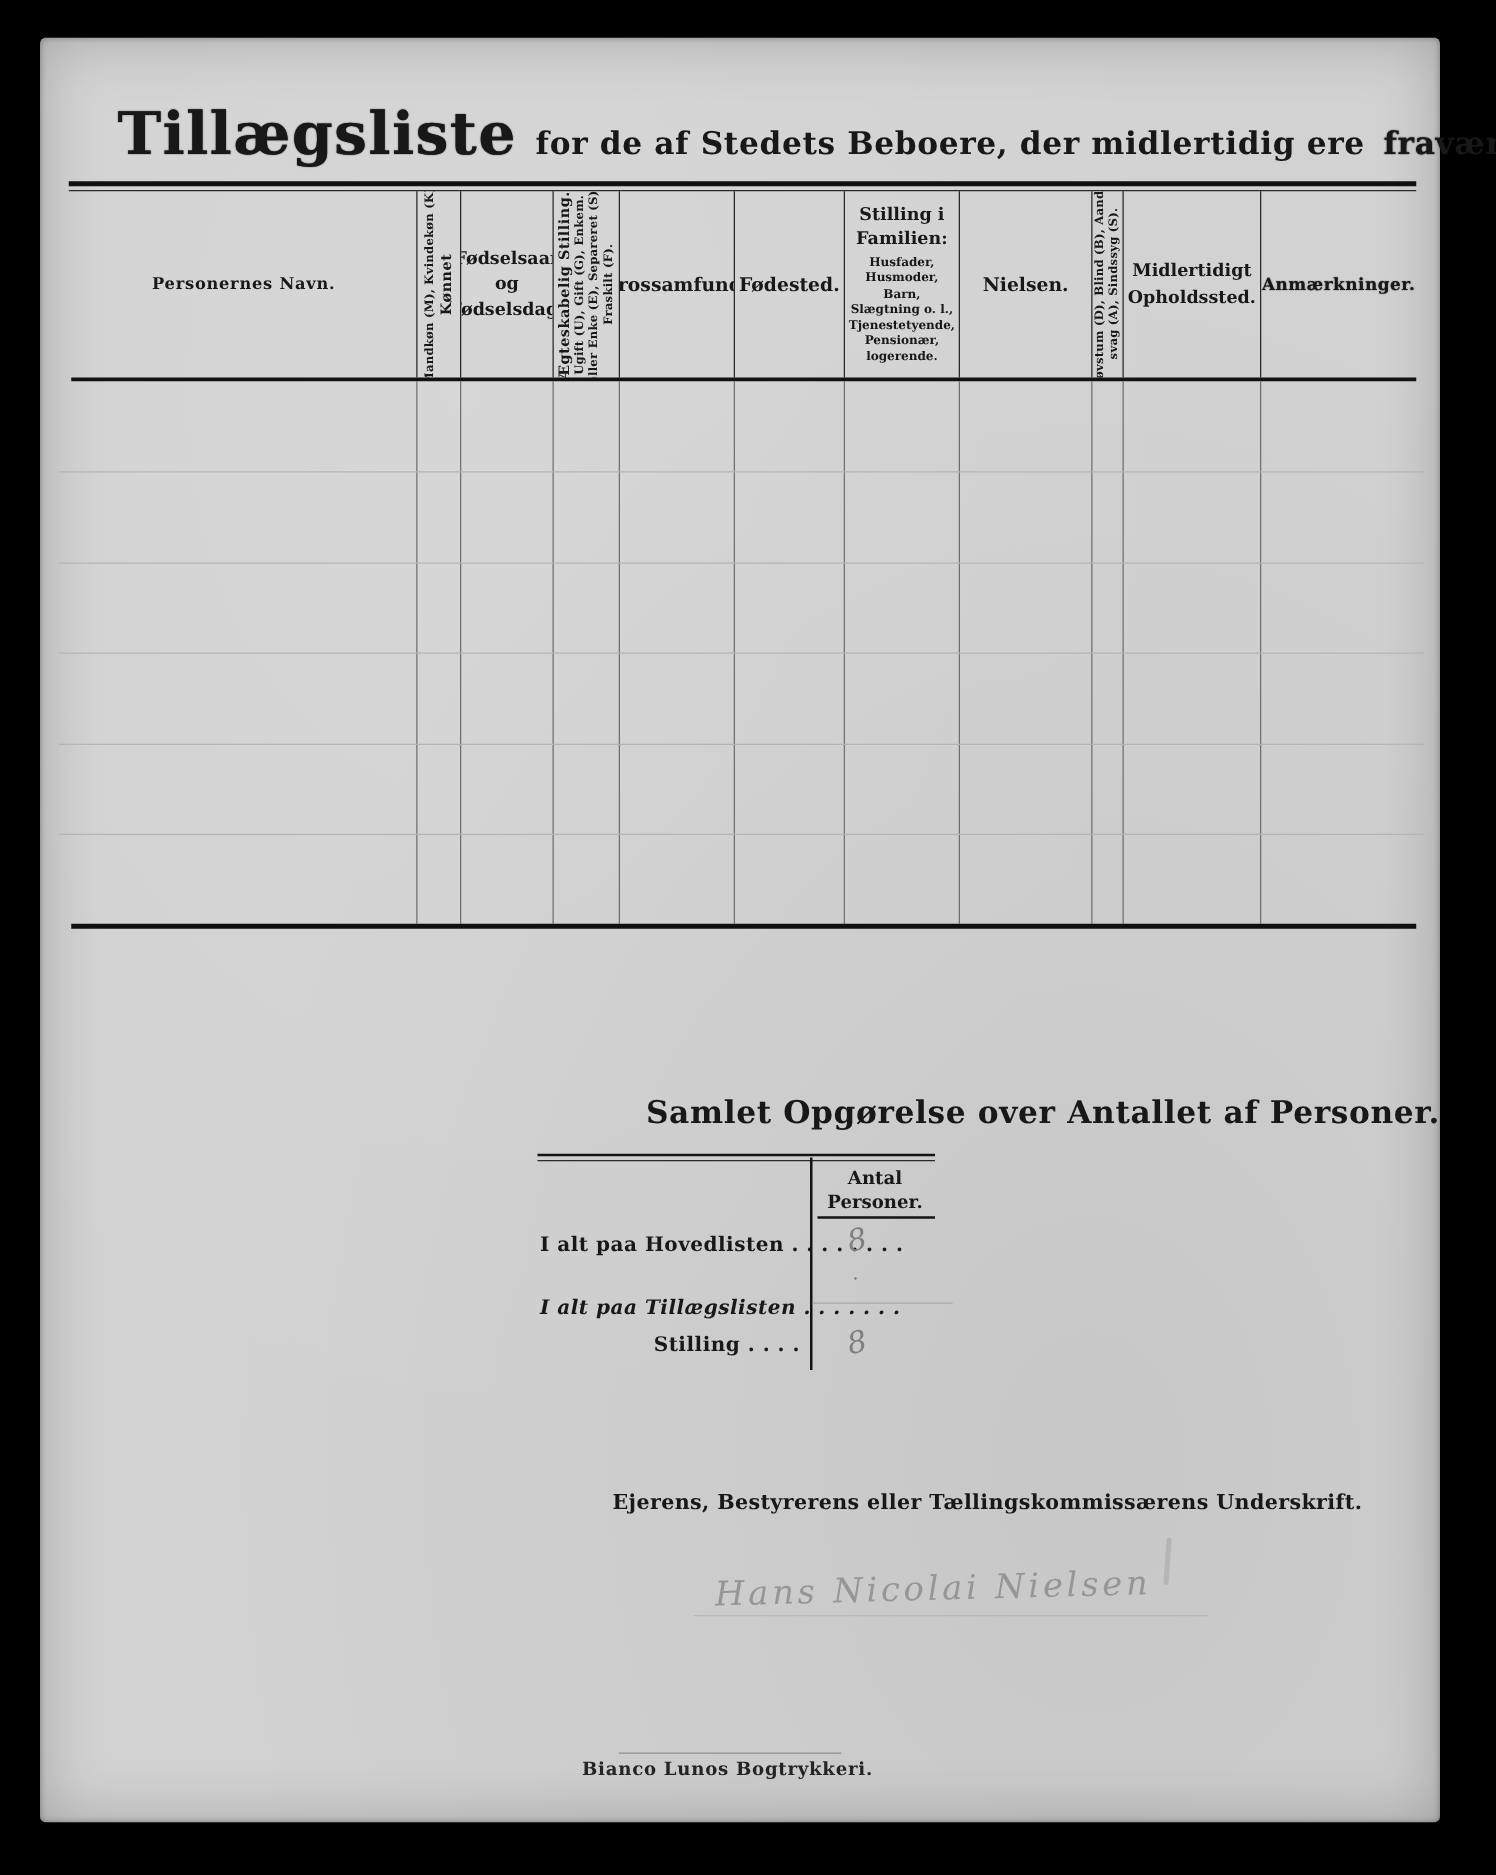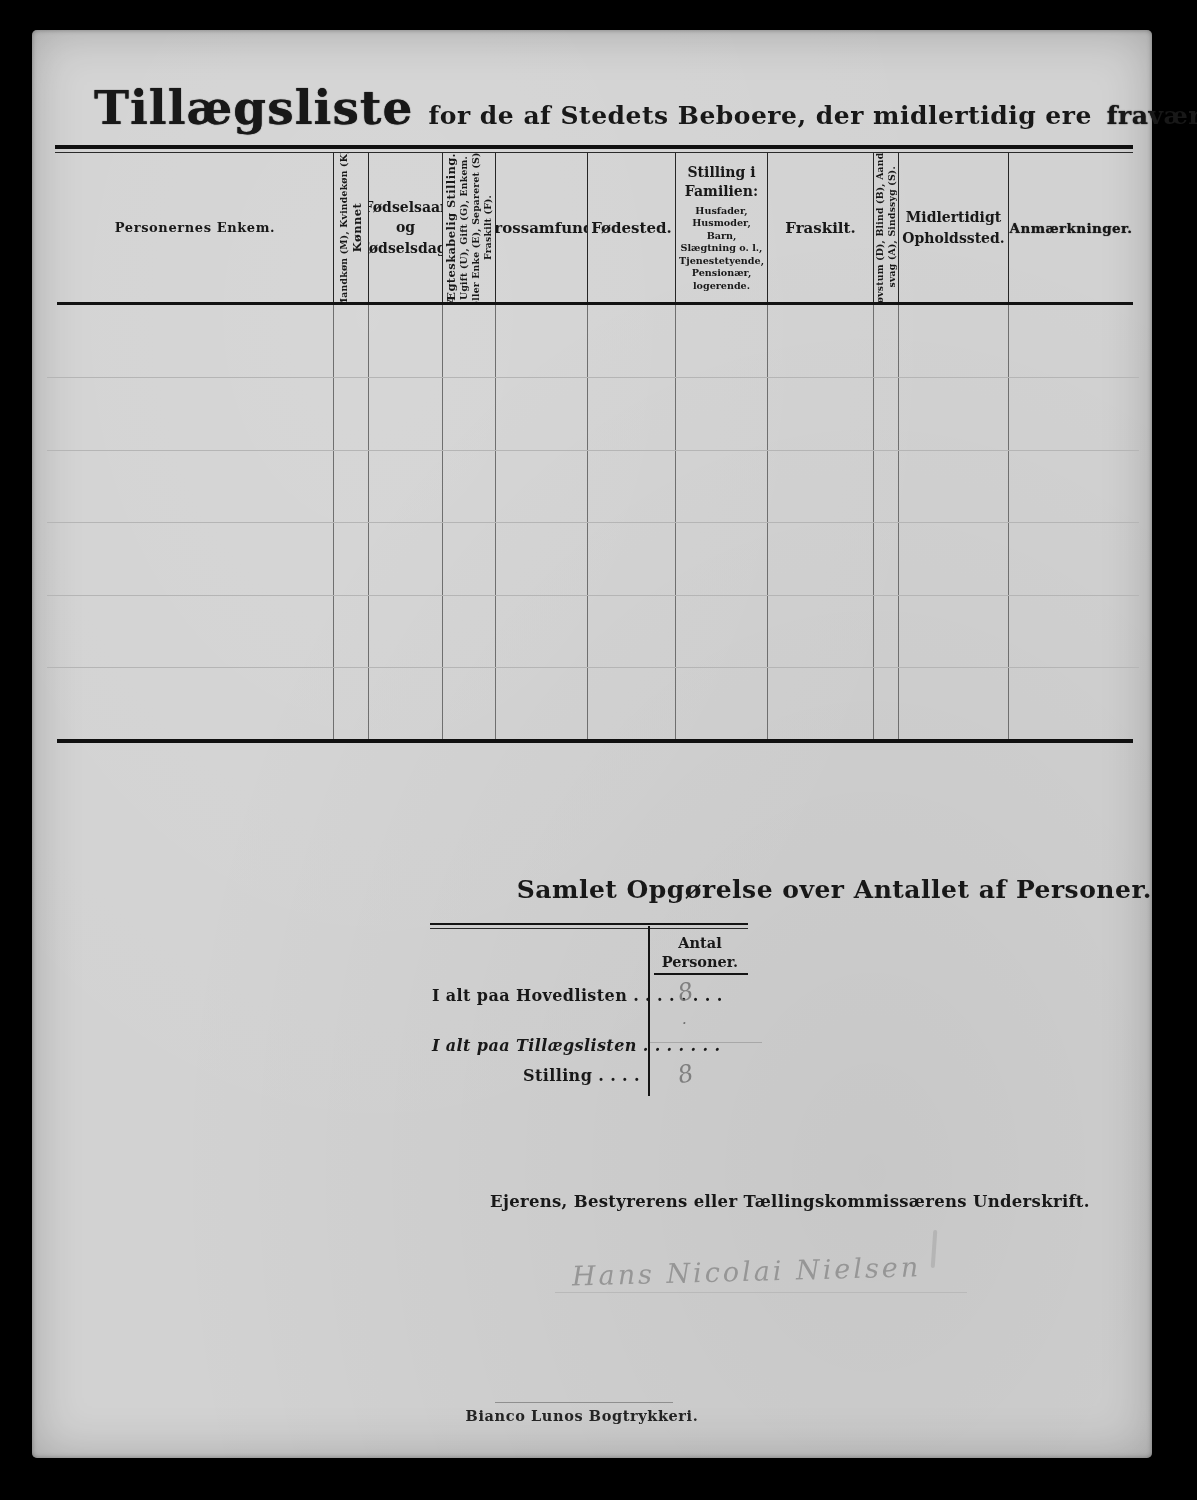--- a/index.html
+++ b/index.html
@@ -90,21 +90,21 @@
   <div class="title-row">
     <span class="title-main">Tillægsliste</span>
     <span class="title-rest">for de af Stedets Beboere, der midlertidig ere</span>
     <span class="title-strong">fraværende.</span>
   </div>
 
   <div class="rule-top"></div>
 
   <div class="thead">
     <div class="hcell" style="width:276px;">
-      <span class="h-name">Personernes Enkem.</span>
+      <span class="h-name">Personernes Navn.</span>
     </div>
     <div class="hcell" style="width:35px;">
       <div class="vert v-fr">
         <span class="v-big">Kønnet</span>
         <span class="v-small">Mandkøn (M), Kvindekøn (K).</span>
       </div>
     </div>
     <div class="hcell" style="width:74px;">
       <div class="h-multi">
         <div>Fødselsaar</div>
@@ -127,21 +127,21 @@
       <span class="h-plain">Fødested.</span>
     </div>
     <div class="hcell" style="width:92px;">
       <div class="stilling-title">
         <div>Stilling i</div>
         <div>Familien:</div>
       </div>
       <div class="stilling-sub">Husfader, Husmoder, Barn, Slægtning o. l., Tjenestetyende, Pensionær, logerende.</div>
     </div>
     <div class="hcell" style="width:106px;">
-      <span class="h-plain">Fraskilt.</span>
+      <span class="h-plain">Nielsen.</span>
     </div>
     <div class="hcell" style="width:25px;">
       <div class="vert v-fl">
         <span class="v-small">Døvstum (D), Blind (B), Aands-</span>
         <span class="v-small">svag (A), Sindssyg (S).</span>
       </div>
     </div>
     <div class="hcell" style="width:110px;text-align:center;">
       <div class="h-multi">
         <div>Midlertidigt</div>

